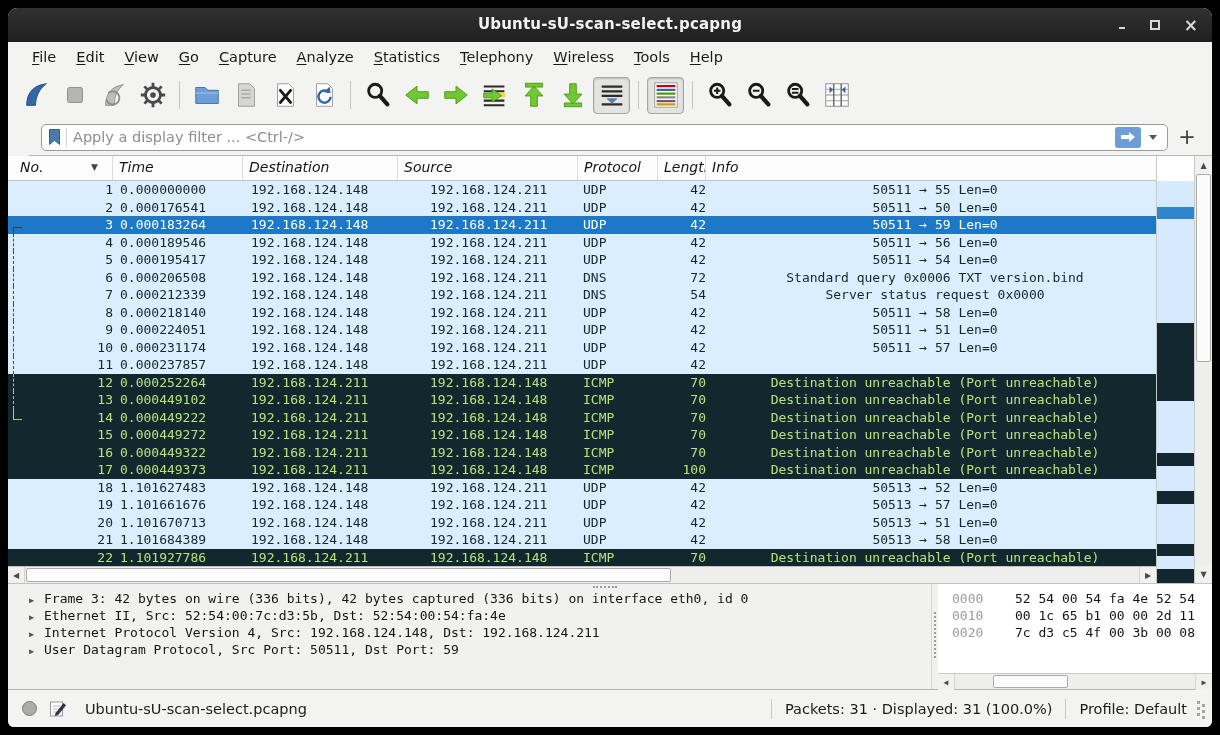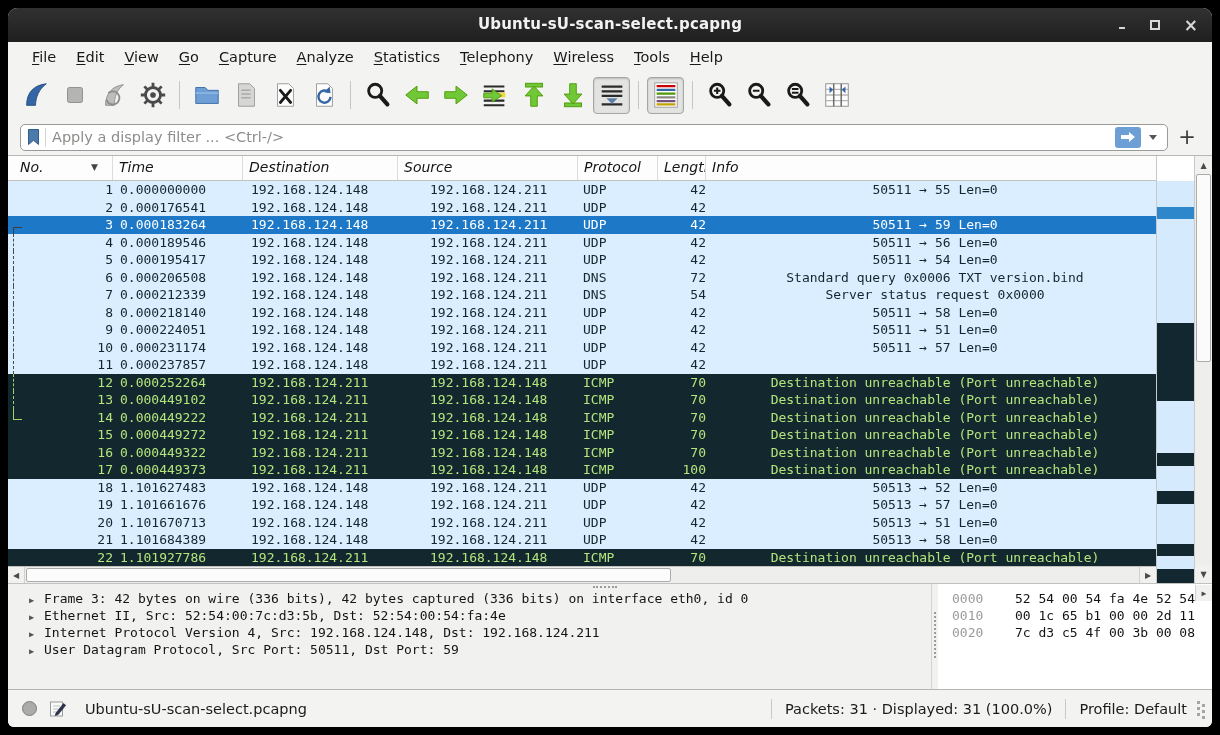--- a/index.html
+++ b/index.html
@@ -25,21 +25,21 @@
   
   .toolbar { height:48px; display:flex; align-items:center; padding-left:8px; background:#f3f3f2; flex:none; }
   .tbtn { width:37px; height:37px; display:flex; align-items:center; justify-content:center;
           border:1px solid transparent; border-radius:4px; margin:0 1px; }
   .tbtn.pressed { background:#e3e3e1; border-color:#a6a6a4; box-shadow:inset 0 1px 2px rgba(0,0,0,.18); }
   .tbtn svg { display:block; }
   .tsep { width:1px; height:28px; background:#c6c6c4; margin:0 7px; flex:none; }
 
   
   .filterbar { height:37px; display:flex; align-items:center; padding:0 12px 0 12px; gap:6px;
-               background:#f3f3f2; border-bottom:1px solid #b7b7b5; flex:none; }
+               background:#f3f3f2; border-bottom:1px solid #b7b7b5; flex:none;margin-left:21px; }
   .filter-field { flex:1; height:27px; background:#fff; border:1px solid #9a9a98; border-radius:5px;
                   display:flex; align-items:center; padding:0 4px 0 5px; }
   .ff-sep { width:1px; height:19px; background:#d5d5d3; margin:0 6px 0 4px; }
   .ff-placeholder { flex:1; color:#8d8d8b; font-size:14.5px; white-space:nowrap; overflow:hidden; }
   .apply-btn { width:26px; height:21px; background:#6d9ed6; border-radius:3px;
                display:flex; align-items:center; justify-content:center; }
   .caret { width:0; height:0; border-left:4px solid transparent; border-right:4px solid transparent;
            border-top:5px solid #555; margin:0 6px 0 8px; }
   .add-btn { width:26px; height:27px; font-size:21px; color:#3c3c3c; display:flex;
              align-items:center; justify-content:center; }
@@ -102,21 +102,21 @@
   .lower { height:106px; display:flex; border-top:1px solid #c2c2c0; position:relative; flex:none; }
   .lower::before { content:""; position:absolute; top:2px; left:585px; width:24px;
                    border-top:2px dotted #9b9b9b; }
   .details { width:923px; flex:none; background:#f1f1f0; padding-top:7px;
              font-family:"DejaVu Sans Mono","Liberation Mono",monospace; font-size:13px; color:#141414; }
   .dline { height:17px; padding-left:36px; position:relative; white-space:pre; }
   .dline .tri { position:absolute; left:21px; top:3.5px; font-size:8.5px; color:#555; }
   .vsplit { width:7px; flex:none; background:#f1f1f0; border-left:1px solid #d4d4d2; position:relative; }
   .vsplit::after { content:""; position:absolute; left:2px; top:28px; height:46px;
                    border-left:2px dotted #9b9b9b; }
-  .hexpane { flex:1; background:#fff; display:flex; flex-direction:row;
+  .hexpane { flex:1; background:#fff; display:flex; flex-direction:column;
              font-family:"DejaVu Sans Mono","Liberation Mono",monospace; font-size:13px; }
   .hexrows { flex:1; padding-top:7px; }
   .hexrow { height:17px; display:flex; white-space:pre; }
   .hoff { width:46px; margin-left:14px; color:#9b9b9b; flex:none; }
   .hbytes { margin-left:17px; color:#141414; }
   .hex-hscroll { height:16px; position:relative; background:#eeeeec; border-top:1px solid #c9c9c7; flex:none; }
   .hex-thumb { position:absolute; left:55px; top:1px; height:13px; width:75px;
                background:#fcfcfc; border:1px solid #ababab; border-radius:2px; }
 
   
@@ -407,21 +407,21 @@
           </div>
           <div class="col" style="width: 130px;">Time</div>
           <div class="col" style="width: 155px;">Destination</div>
           <div class="col" style="width: 180px;">Source</div>
           <div class="col" style="width: 80px;">Protocol</div>
           <div class="col" style="width: 48px;">Length</div>
           <div class="col c-info">Info</div>
         </div>
       <div class="rows" id="rows">
           <div class="prow r-udp"><span class="cell c-no">1</span><span class="cell c-time">0.000000000</span><span class="cell c-src">192.168.124.148</span><span class="cell c-dst">192.168.124.211</span><span class="cell c-pro">UDP</span><span class="cell c-len">42</span><span class="cell c-inf">50511 → 55 Len=0</span></div>
-          <div class="prow r-udp"><span class="cell c-no">2</span><span class="cell c-time">0.000176541</span><span class="cell c-src">192.168.124.148</span><span class="cell c-dst">192.168.124.211</span><span class="cell c-pro">UDP</span><span class="cell c-len">42</span></div>
+          <div class="prow r-udp"><span class="cell c-no">2</span><span class="cell c-time">0.000176541</span><span class="cell c-src">192.168.124.148</span><span class="cell c-dst">192.168.124.211</span><span class="cell c-pro">UDP</span><span class="cell c-len">42</span><span class="cell c-inf">50511 → 50 Len=0</span></div>
           <div class="prow r-sel mark-start"><span class="cell c-no">3</span><span class="cell c-time">0.000183264</span><span class="cell c-src">192.168.124.148</span><span class="cell c-dst">192.168.124.211</span><span class="cell c-pro">UDP</span><span class="cell c-len">42</span><span class="cell c-inf">50511 → 59 Len=0</span></div>
           <div class="prow r-udp mark-line"><span class="cell c-no">4</span><span class="cell c-time">0.000189546</span><span class="cell c-src">192.168.124.148</span><span class="cell c-dst">192.168.124.211</span><span class="cell c-pro">UDP</span><span class="cell c-len">42</span><span class="cell c-inf">50511 → 56 Len=0</span></div>
           <div class="prow r-udp mark-line"><span class="cell c-no">5</span><span class="cell c-time">0.000195417</span><span class="cell c-src">192.168.124.148</span><span class="cell c-dst">192.168.124.211</span><span class="cell c-pro">UDP</span><span class="cell c-len">42</span><span class="cell c-inf">50511 → 54 Len=0</span></div>
           <div class="prow r-udp mark-line"><span class="cell c-no">6</span><span class="cell c-time">0.000206508</span><span class="cell c-src">192.168.124.148</span><span class="cell c-dst">192.168.124.211</span><span class="cell c-pro">DNS</span><span class="cell c-len">72</span><span class="cell c-inf">Standard query 0x0006 TXT version.bind</span></div>
           <div class="prow r-udp mark-line"><span class="cell c-no">7</span><span class="cell c-time">0.000212339</span><span class="cell c-src">192.168.124.148</span><span class="cell c-dst">192.168.124.211</span><span class="cell c-pro">DNS</span><span class="cell c-len">54</span><span class="cell c-inf">Server status request 0x0000</span></div>
           <div class="prow r-udp mark-line"><span class="cell c-no">8</span><span class="cell c-time">0.000218140</span><span class="cell c-src">192.168.124.148</span><span class="cell c-dst">192.168.124.211</span><span class="cell c-pro">UDP</span><span class="cell c-len">42</span><span class="cell c-inf">50511 → 58 Len=0</span></div>
           <div class="prow r-udp mark-line"><span class="cell c-no">9</span><span class="cell c-time">0.000224051</span><span class="cell c-src">192.168.124.148</span><span class="cell c-dst">192.168.124.211</span><span class="cell c-pro">UDP</span><span class="cell c-len">42</span><span class="cell c-inf">50511 → 51 Len=0</span></div>
           <div class="prow r-udp mark-line"><span class="cell c-no">10</span><span class="cell c-time">0.000231174</span><span class="cell c-src">192.168.124.148</span><span class="cell c-dst">192.168.124.211</span><span class="cell c-pro">UDP</span><span class="cell c-len">42</span><span class="cell c-inf">50511 → 57 Len=0</span></div>
           <div class="prow r-udp mark-line"><span class="cell c-no">11</span><span class="cell c-time">0.000237857</span><span class="cell c-src">192.168.124.148</span><span class="cell c-dst">192.168.124.211</span><span class="cell c-pro">UDP</span><span class="cell c-len">42</span></div>
           <div class="prow r-icmp mark-lineg"><span class="cell c-no">12</span><span class="cell c-time">0.000252264</span><span class="cell c-src">192.168.124.211</span><span class="cell c-dst">192.168.124.148</span><span class="cell c-pro">ICMP</span><span class="cell c-len">70</span><span class="cell c-inf">Destination unreachable (Port unreachable)</span></div>

